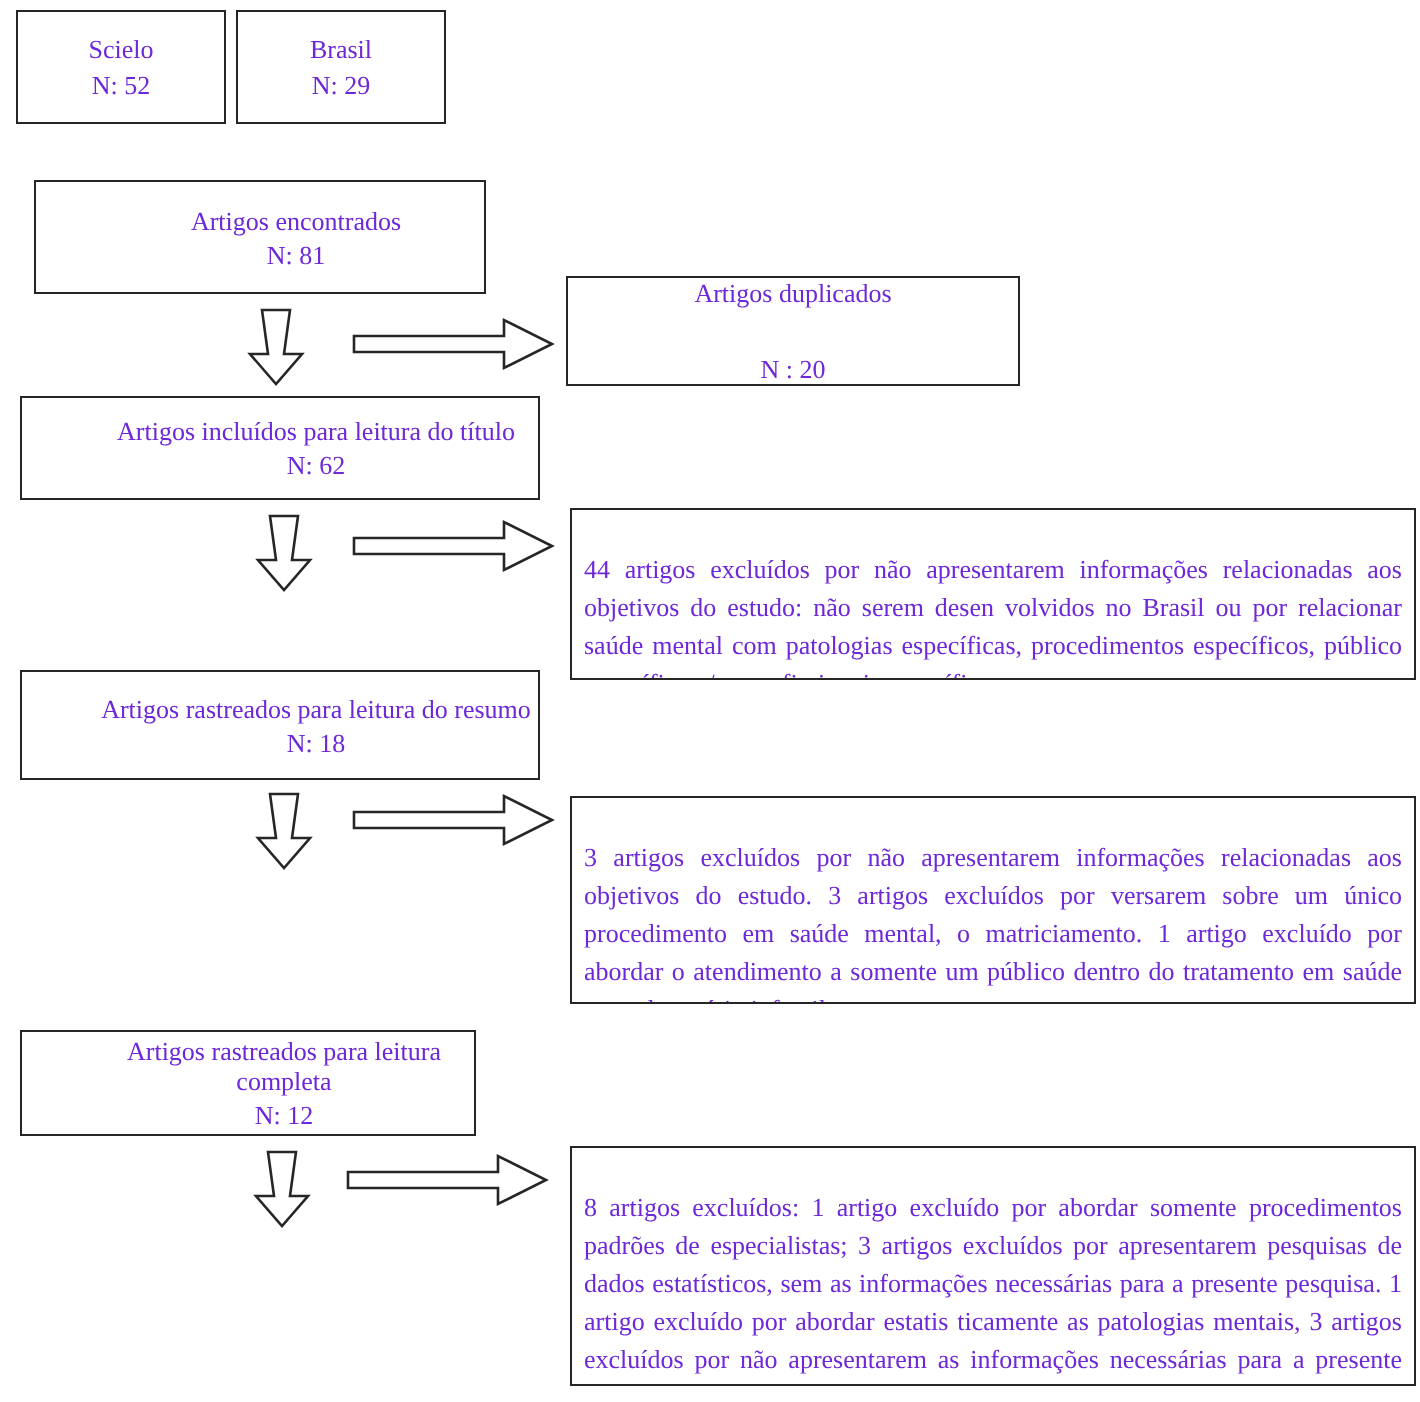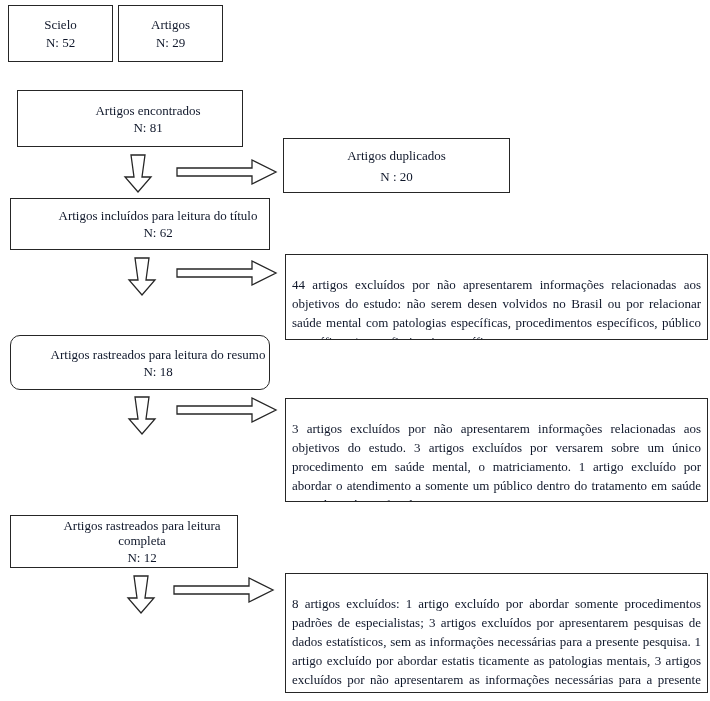--- a/index.html
+++ b/index.html
@@ -1,41 +1,41 @@
 <!DOCTYPE html>
 <html><head>
 <meta charset="utf-8">
 <style>
   html,body{margin:0;padding:0;background:#ffffff;}
   .canvas{
     position:relative;
     width:710px;height:701px;
     background:#ffffff;
     font-family:"Liberation Serif","DejaVu Serif",serif;
-    color:#0f172a;
+    color:#6d28d9;
     overflow:hidden;
   }
   .box{
     position:absolute;
     box-sizing:border-box;
     border:1px solid #262626;
     background:#ffffff;
   }
   .stage{
     display:flex;
     flex-direction:column;
     align-items:center;
     justify-content:center;
     text-align:center;
     font-size:13px;
     line-height:15px;
   }
   .gap-sm{gap:3px;}
   .gap-md{gap:2px;padding-left:36px;}
-  .gap-lg{gap:6px;}
+  .gap-lg{gap:6px;justify-content:space-between;}
   .src{border-width:1.5px;}
   .para{
     font-size:13px;
     line-height:19px;
     text-align:justify;
     padding:20px 6px;
     overflow:hidden;
   }
   .arrow{position:absolute;}
   .arrow svg{display:block;}
@@ -43,21 +43,21 @@
 </head>
 <body>
 
 <div class="canvas">
 
   <div class="box stage gap-sm src" style="left:8px;top:5px;width:105px;height:57px;">
     <span>Scielo</span>
     <span>N: 52</span>
   </div>
   <div class="box stage gap-sm src" style="left:118px;top:5px;width:105px;height:57px;">
-    <span>Artigos</span>
+    <span>Brasil</span>
     <span>N: 29</span>
   </div>
 
   <div class="box stage gap-md" style="left:17px;top:90px;width:226px;height:57px;">
     <span>Artigos encontrados</span>
     <span>N: 81</span>
   </div>
 
   <div class="arrow" style="left:123px;top:154px;">
     <svg width="30" height="39" viewBox="0 0 30 39">
@@ -86,21 +86,21 @@
     </svg>
   </div>
   <div class="arrow" style="left:176px;top:259px;">
     <svg width="102" height="28" viewBox="0 0 102 28">
       <polygon points="1,10 76,10 76,2 100,14 76,26 76,18 1,18" fill="#ffffff" stroke="#262626" stroke-width="1.3"></polygon>
     </svg>
   </div>
 
   <div class="box para" style="left:285px;top:254px;width:423px;height:86px;">44 artigos excluídos por não apresentarem informações relacionadas aos objetivos do estudo: não serem desen volvidos no Brasil ou por relacionar saúde mental com patologias específicas, procedimentos específicos, público específico e/ou profissionais específicos.</div>
 
-  <div class="box stage gap-md" style="left:10px;top:335px;width:260px;height:55px;border-radius:10px;">
+  <div class="box stage gap-md" style="left:10px;top:335px;width:260px;height:55px;">
     <span>Artigos rastreados para leitura do resumo</span>
     <span>N: 18</span>
   </div>
 
   <div class="arrow" style="left:127px;top:396px;">
     <svg width="30" height="39" viewBox="0 0 30 39">
       <polygon points="8,1 22,1 19,23 28,23 15,38 2,23 11,23" fill="#ffffff" stroke="#262626" stroke-width="1.3"></polygon>
     </svg>
   </div>
   <div class="arrow" style="left:176px;top:396px;">

